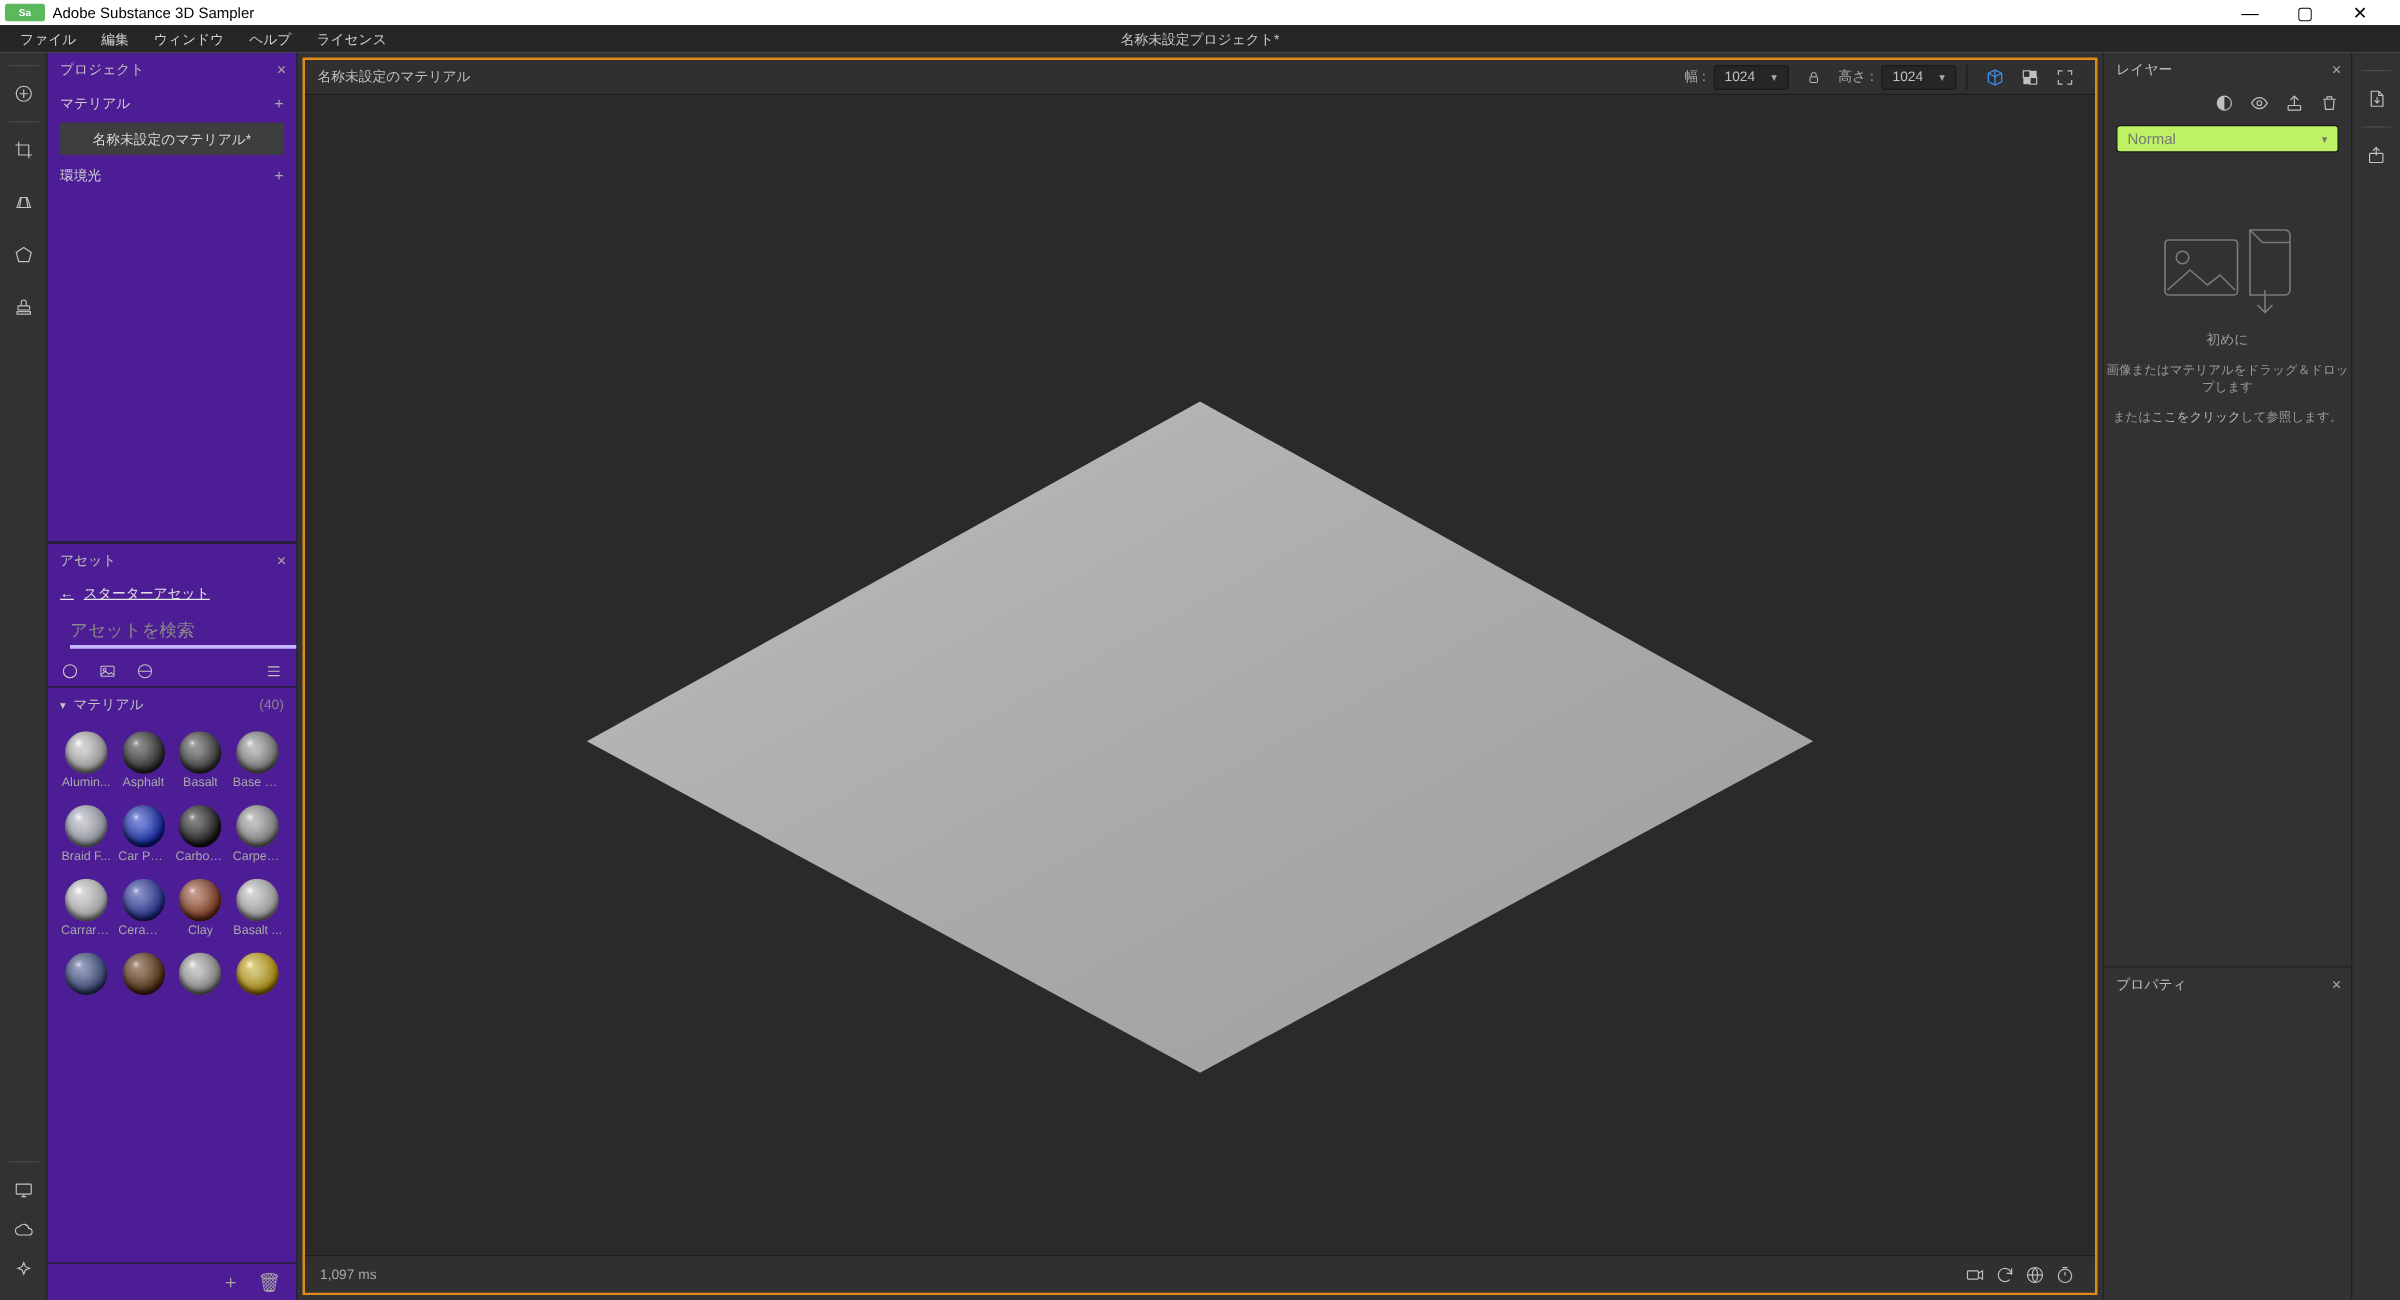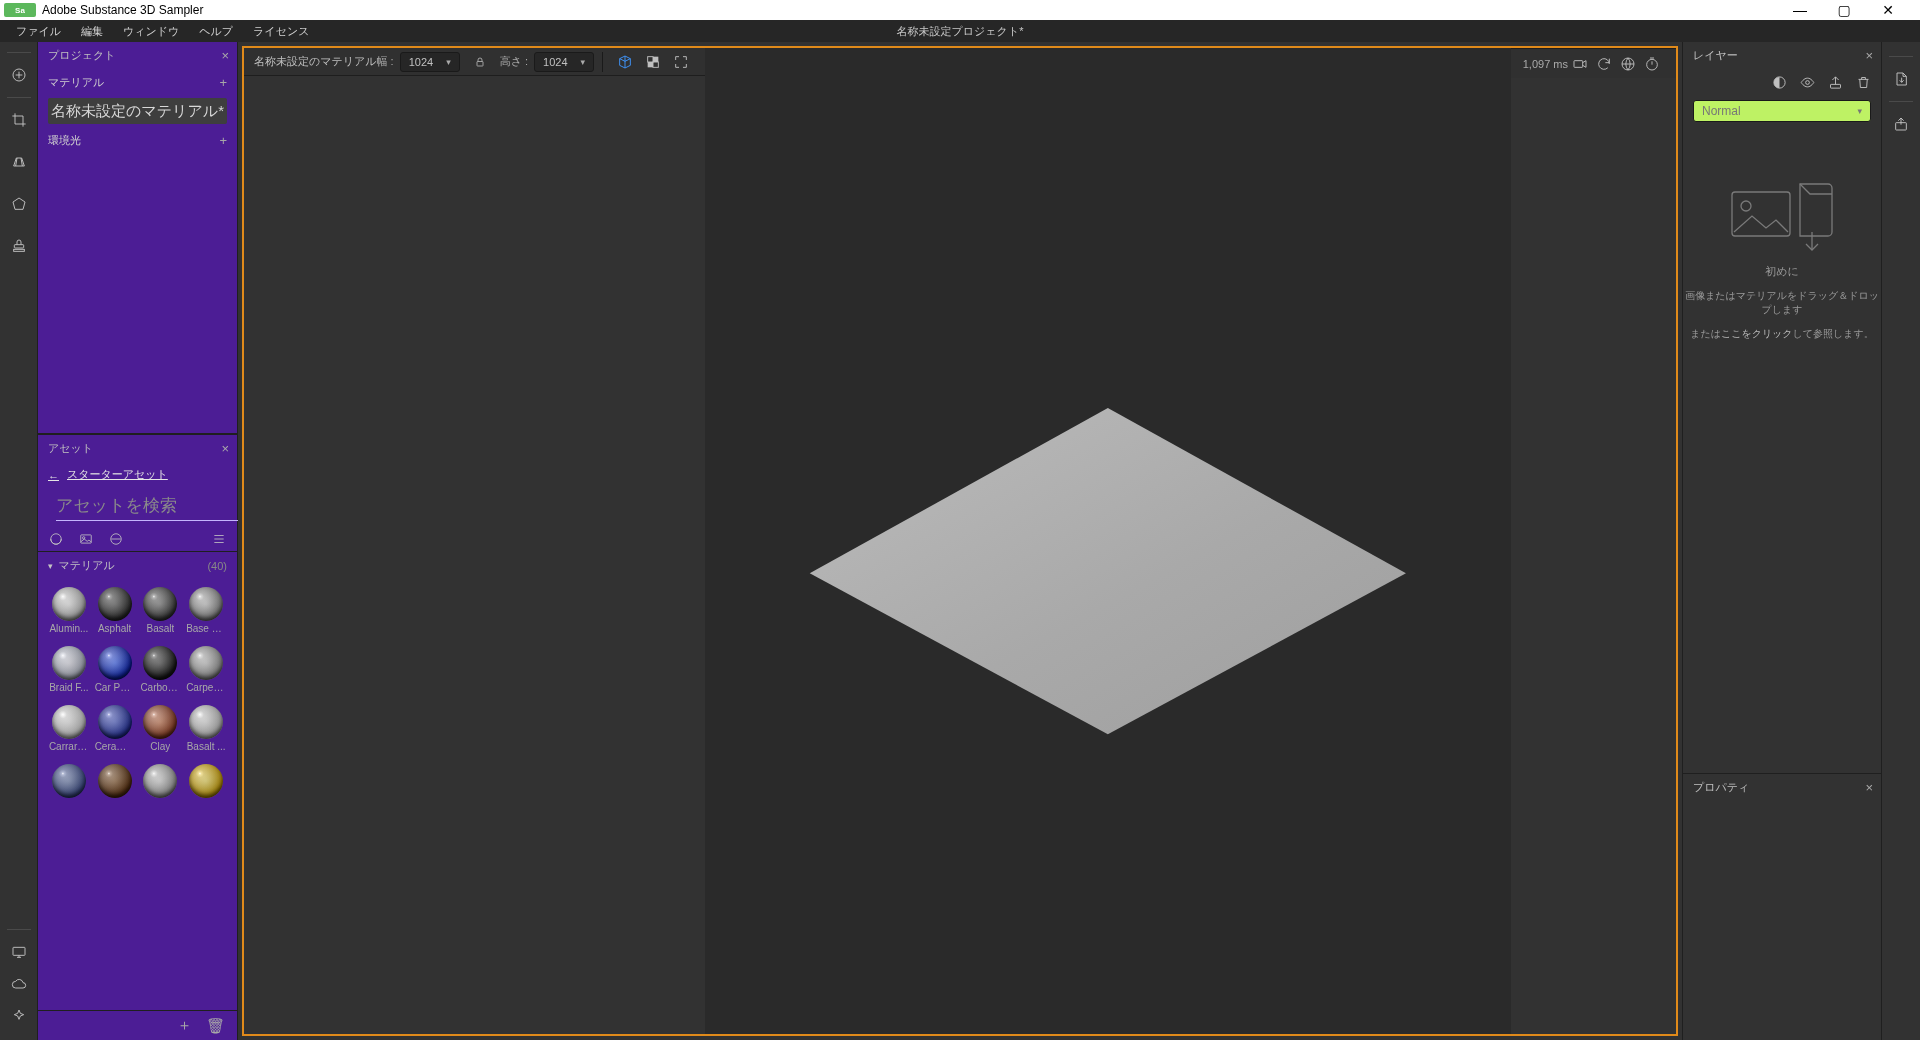--- a/index.html
+++ b/index.html
@@ -65,29 +65,29 @@
   .panel-header .close-x{position:absolute;right:8px;cursor:pointer;font-size:13px;color:#aaa}
   .section-head{
     height:28px;display:flex;align-items:center;
     padding:0 10px;font-size:11px;color:#d0d0d0;cursor:pointer;
     justify-content:space-between;
   }
   .section-head .plus{color:#a8a8a8;font-size:13px}
   .project-item{
     margin:2px 10px;border-radius:2px;height:26px;
     background:#3e3e3e;display:flex;align-items:center;justify-content:center;
-    font-size:15px;color:#d8d8d8;cursor:pointer;
+    font-size:11px;color:#d8d8d8;cursor:pointer;
   }
 
   .assets-panel{flex:1;display:flex;flex-direction:column;border-top:1px solid #1f1f1f}
   .back-row{display:flex;align-items:center;gap:8px;padding:6px 10px;color:#e5e5e5;cursor:pointer;font-size:11px}
   .back-row span{text-decoration:underline}
   .search-row{display:flex;align-items:center;gap:8px;padding:4px 10px}
   .search-row svg{width:14px;height:14px;stroke:#aaa;fill:none;stroke-width:1.6}
-  .search-row input{flex:1;background:transparent;border:none;border-bottom:1px solid #c4b5fd;color:#ddd;font-size:17px;padding:4px 0;outline:none}
+  .search-row input{flex:1;background:transparent;border:none;border-bottom:3px solid #c4b5fd;color:#ddd;font-size:14px;padding:4px 0;outline:none}
   .search-row input::placeholder{color:#8a8a8a}
   .asset-tabs{display:flex;align-items:center;gap:14px;padding:6px 10px 4px;border-bottom:1px solid #1f1f1f}
   .asset-tab{width:16px;height:16px;display:flex;align-items:center;justify-content:center;cursor:pointer}
   .asset-tab svg{width:14px;height:14px;stroke:#c4c4c4;fill:none;stroke-width:1.4}
   .asset-tabs .right-tab{margin-left:auto}
   .asset-group-head{display:flex;align-items:center;padding:6px 10px;font-size:11px;color:#c4c4c4;gap:6px}
   .asset-group-head .count{margin-left:auto;color:#888}
   .asset-grid{display:grid;grid-template-columns:repeat(4,1fr);gap:4px;padding:0 10px 4px}
   .asset-cell{display:flex;flex-direction:column;align-items:center;gap:2px;cursor:pointer;margin-top:8px}
   .sphere{
@@ -99,21 +99,21 @@
   .asset-label{font-size:10px;color:#a8a8a8;white-space:nowrap;overflow:hidden;text-overflow:ellipsis;max-width:40px}
   .asset-footer{margin-top:auto;height:30px;border-top:1px solid #1f1f1f;display:flex;align-items:center;justify-content:flex-end;gap:14px;padding:0 12px}
   .asset-footer .ic{color:#a8a8a8;cursor:pointer;font-size:15px}
 
   
   .center{
     flex:1;display:flex;flex-direction:column;position:relative;
     background:#323232;
   }
   .vp-wrap{
-    flex:1;margin:4px;border:2px solid #e08a1a;position:relative;display:flex;flex-direction:row;
+    flex:1;margin:4px;border:2px solid #e08a1a;position:relative;display:flex;flex-direction:column;
   }
   .vp-topbar{
     height:28px;background:#303030;border-bottom:1px solid #1e1e1e;
     display:flex;align-items:center;padding:0 10px;font-size:11px;color:#c0c0c0;
   }
   .vp-topbar .vp-spacer{flex:1}
   .dim-block{display:flex;align-items:center;gap:6px}
   .dim-label{color:#aaa}
   .sel{background:#262626;border:1px solid #1a1a1a;border-radius:3px;height:20px;display:flex;align-items:center;padding:0 8px;gap:8px;cursor:pointer;min-width:60px;justify-content:space-between}
   .sel .caret{font-size:9px;color:#aaa}

